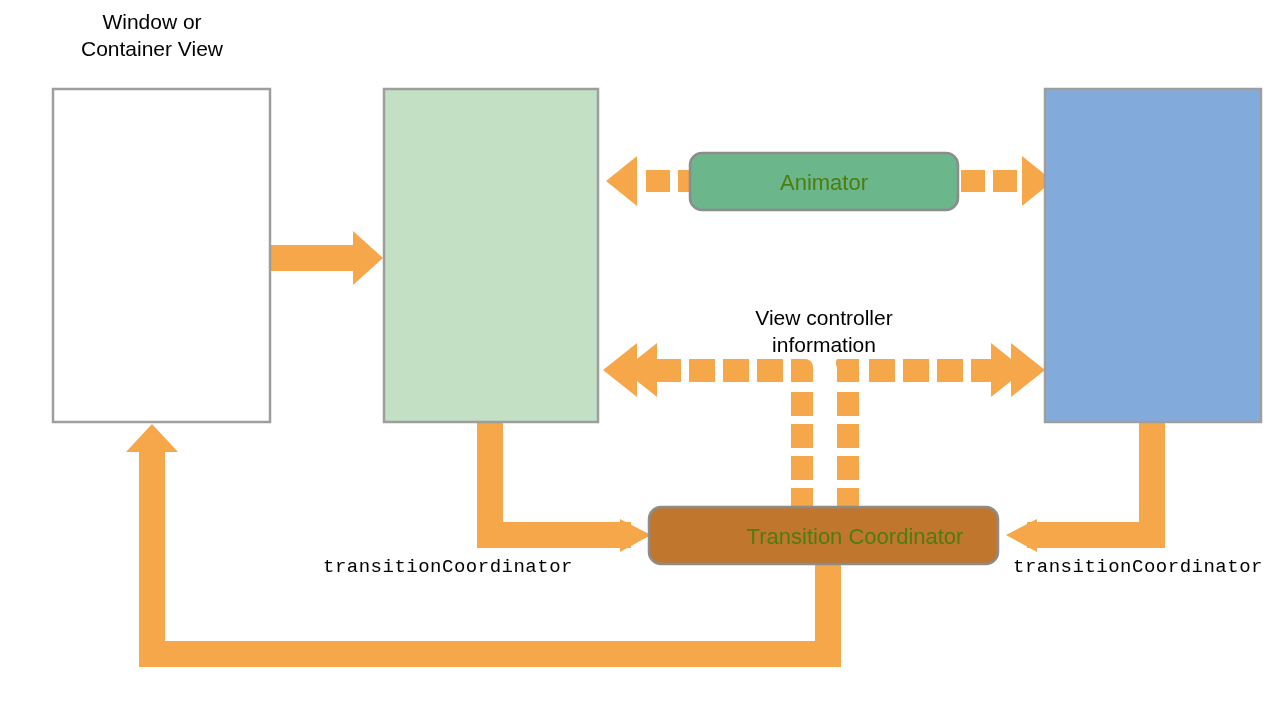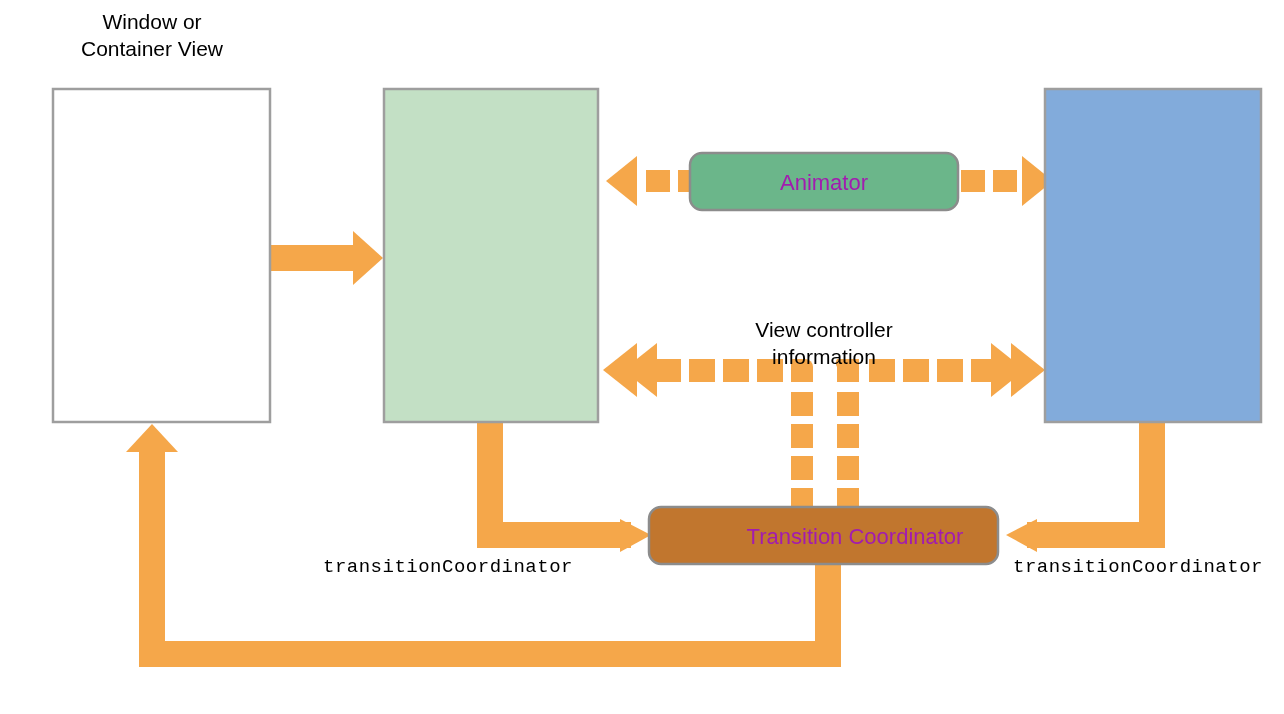--- a/index.html
+++ b/index.html
@@ -37,21 +37,21 @@
     text-align: center;
   }
   .lbl-mono {
     font-family: "Liberation Mono", monospace;
     font-size: 19px;
     line-height: 28px;
     letter-spacing: 0.5px;
   }
   .node-label {
     position: absolute;
-    color: #a21caf;
+    color: #4d7c0f;
     font-family: "Liberation Sans", sans-serif;
     font-size: 22px;
     text-align: center;
     white-space: pre;
     pointer-events: none;
   }
 </style>
 </head>
 <body>
 
@@ -135,21 +135,21 @@
     <rect x="1005" y="89" width="216" height="333" fill="#82ABDB" stroke="#9E9E9E" stroke-width="2.5"></rect>
 
     <rect x="650" y="153" width="268" height="57" rx="12" ry="12" fill="#6BB68A" stroke="#8C8C8C" stroke-width="2.5"></rect>
 
     <rect x="609" y="507" width="349" height="57" rx="12" ry="12" fill="#C1762E" stroke="#8C8C8C" stroke-width="2.5"></rect>
   </svg>
 
   <div class="lbl lbl-sans" style="left:12px; top:8px; width:200px;">Window or
 Container View</div>
 
-  <div class="lbl lbl-sans" style="left:664px; top:316px; width:240px;">View controller
+  <div class="lbl lbl-sans" style="left:664px; top:304px; width:240px;">View controller
 information</div>
 
   <div class="node-label" style="left:650px; top:170px; width:268px;">Animator</div>
 
   <div class="node-label" style="left:609px; top:524px; width:412px;">Transition Coordinator</div>
 
   <div class="lbl lbl-mono" style="left:283px; top:553px;">transitionCoordinator</div>
 
   <div class="lbl lbl-mono" style="left:973px; top:553px;">transitionCoordinator</div>
 

